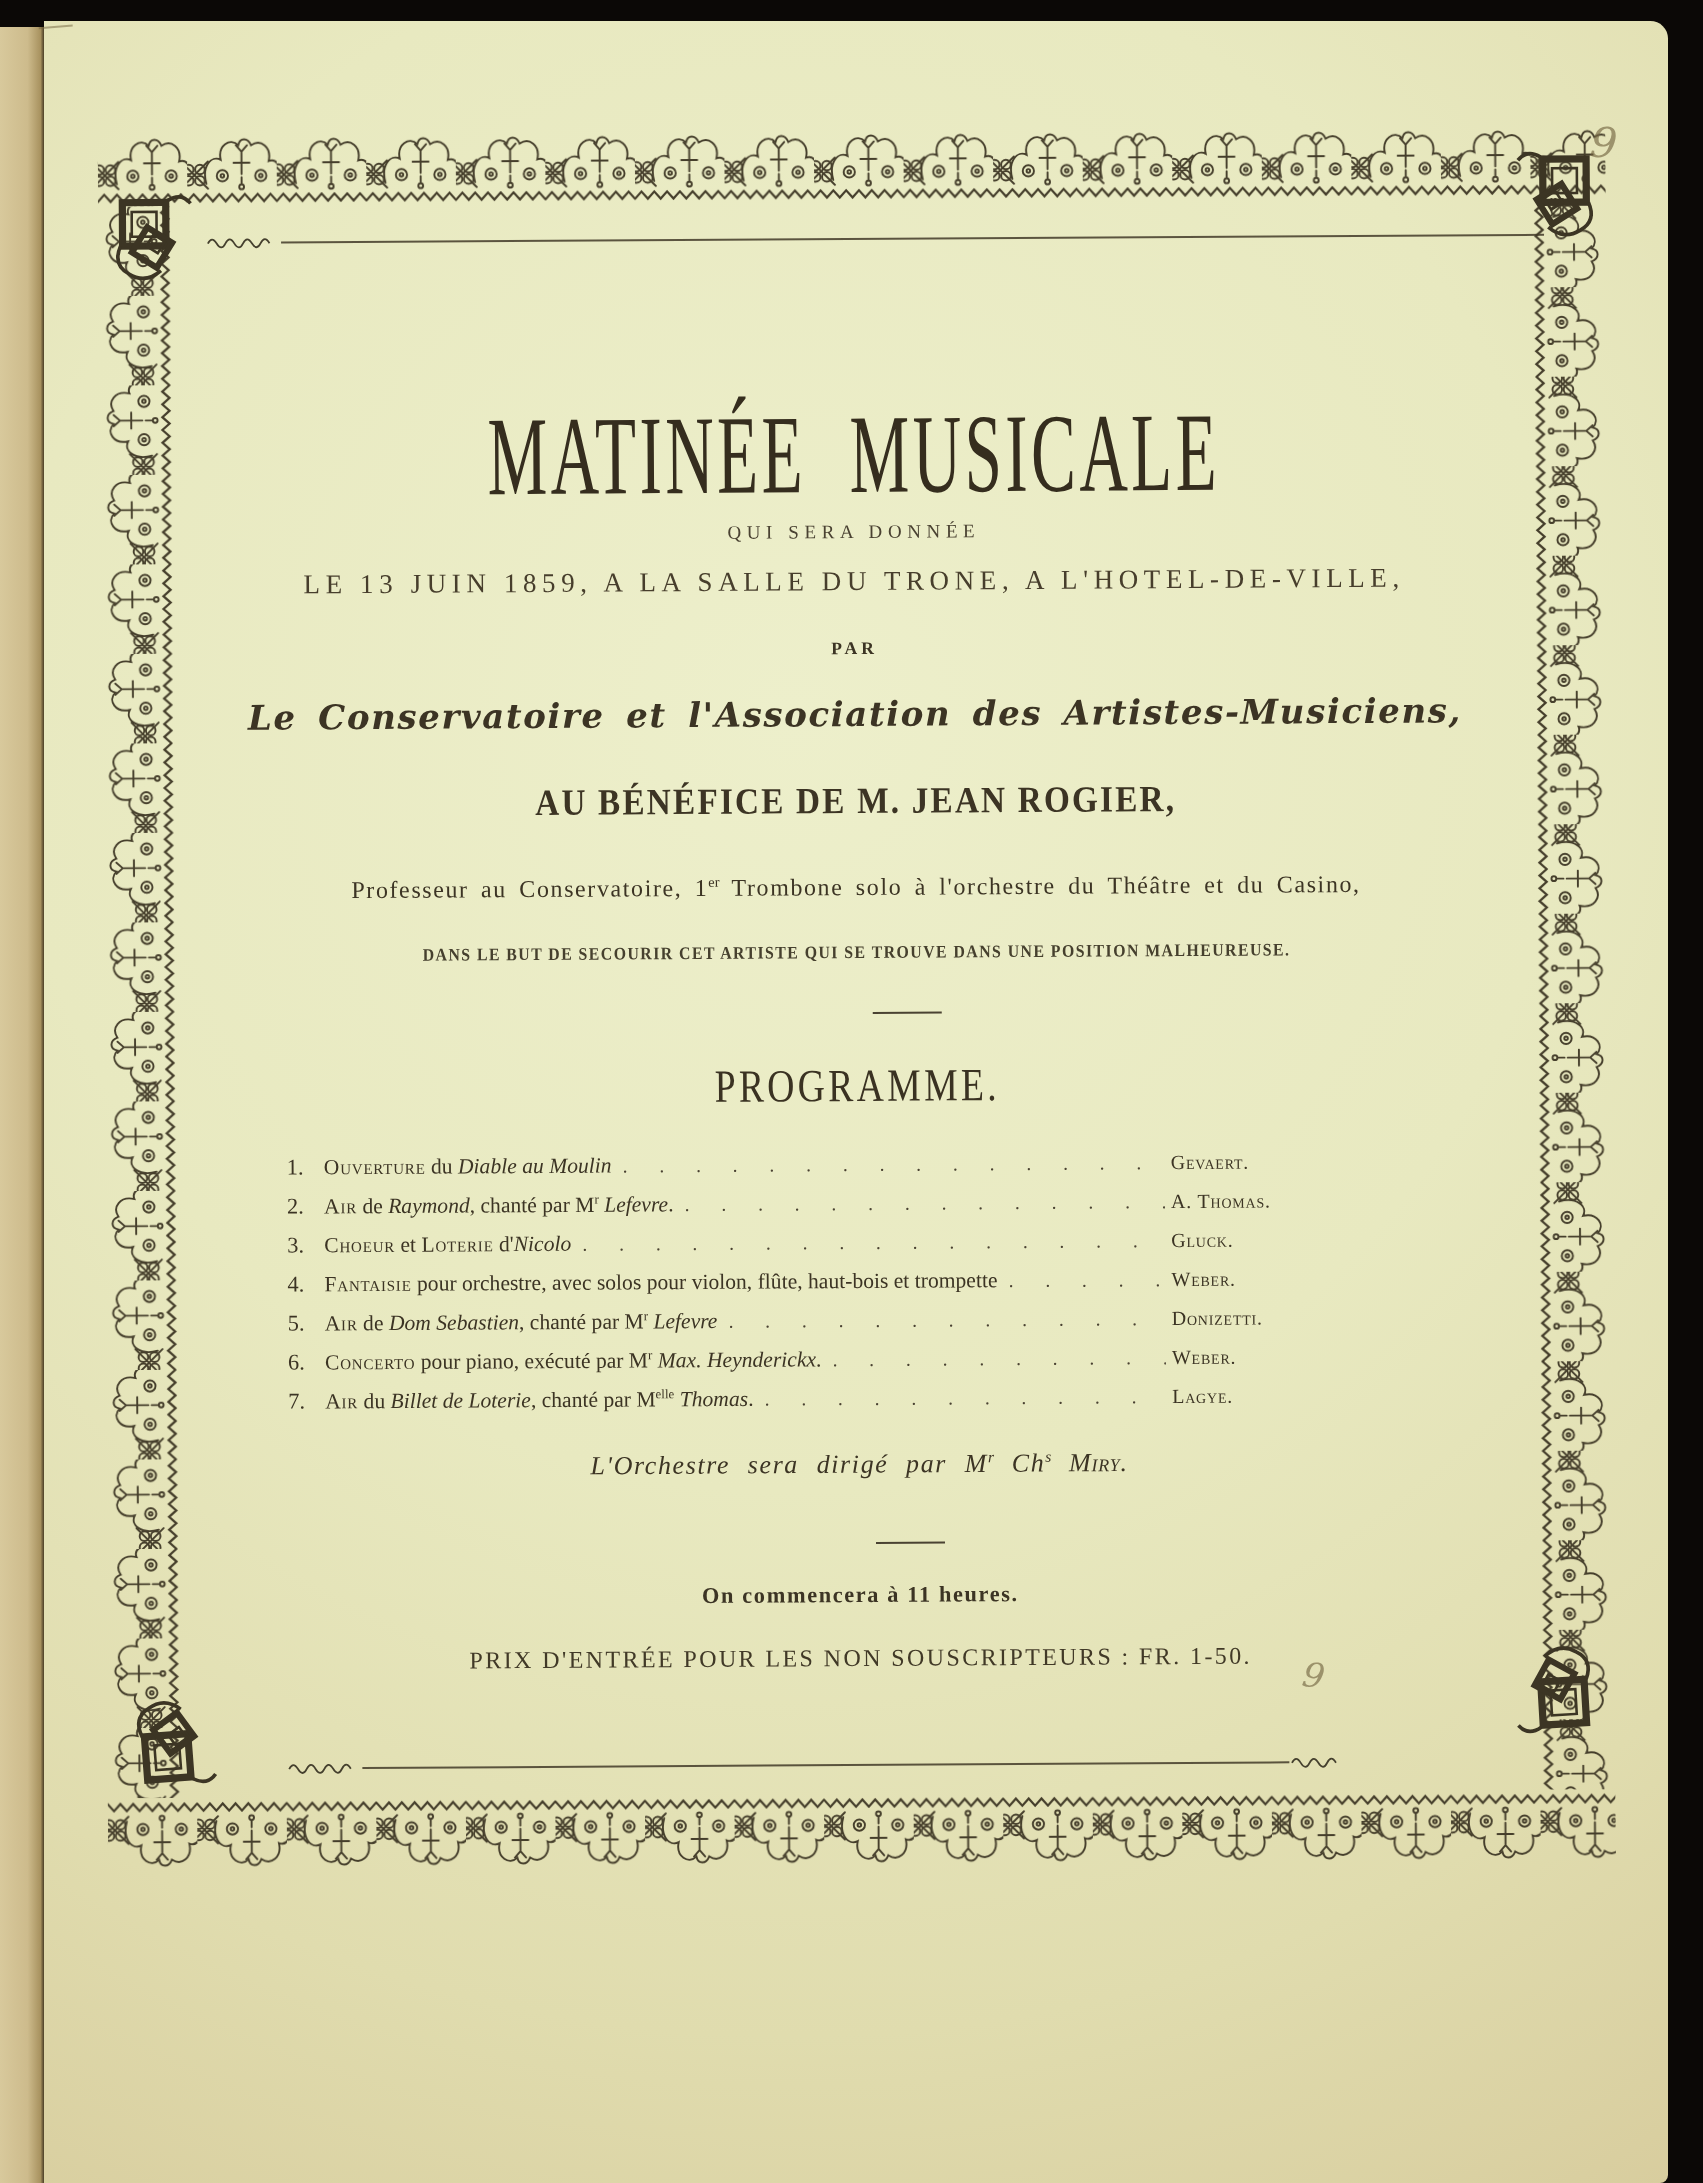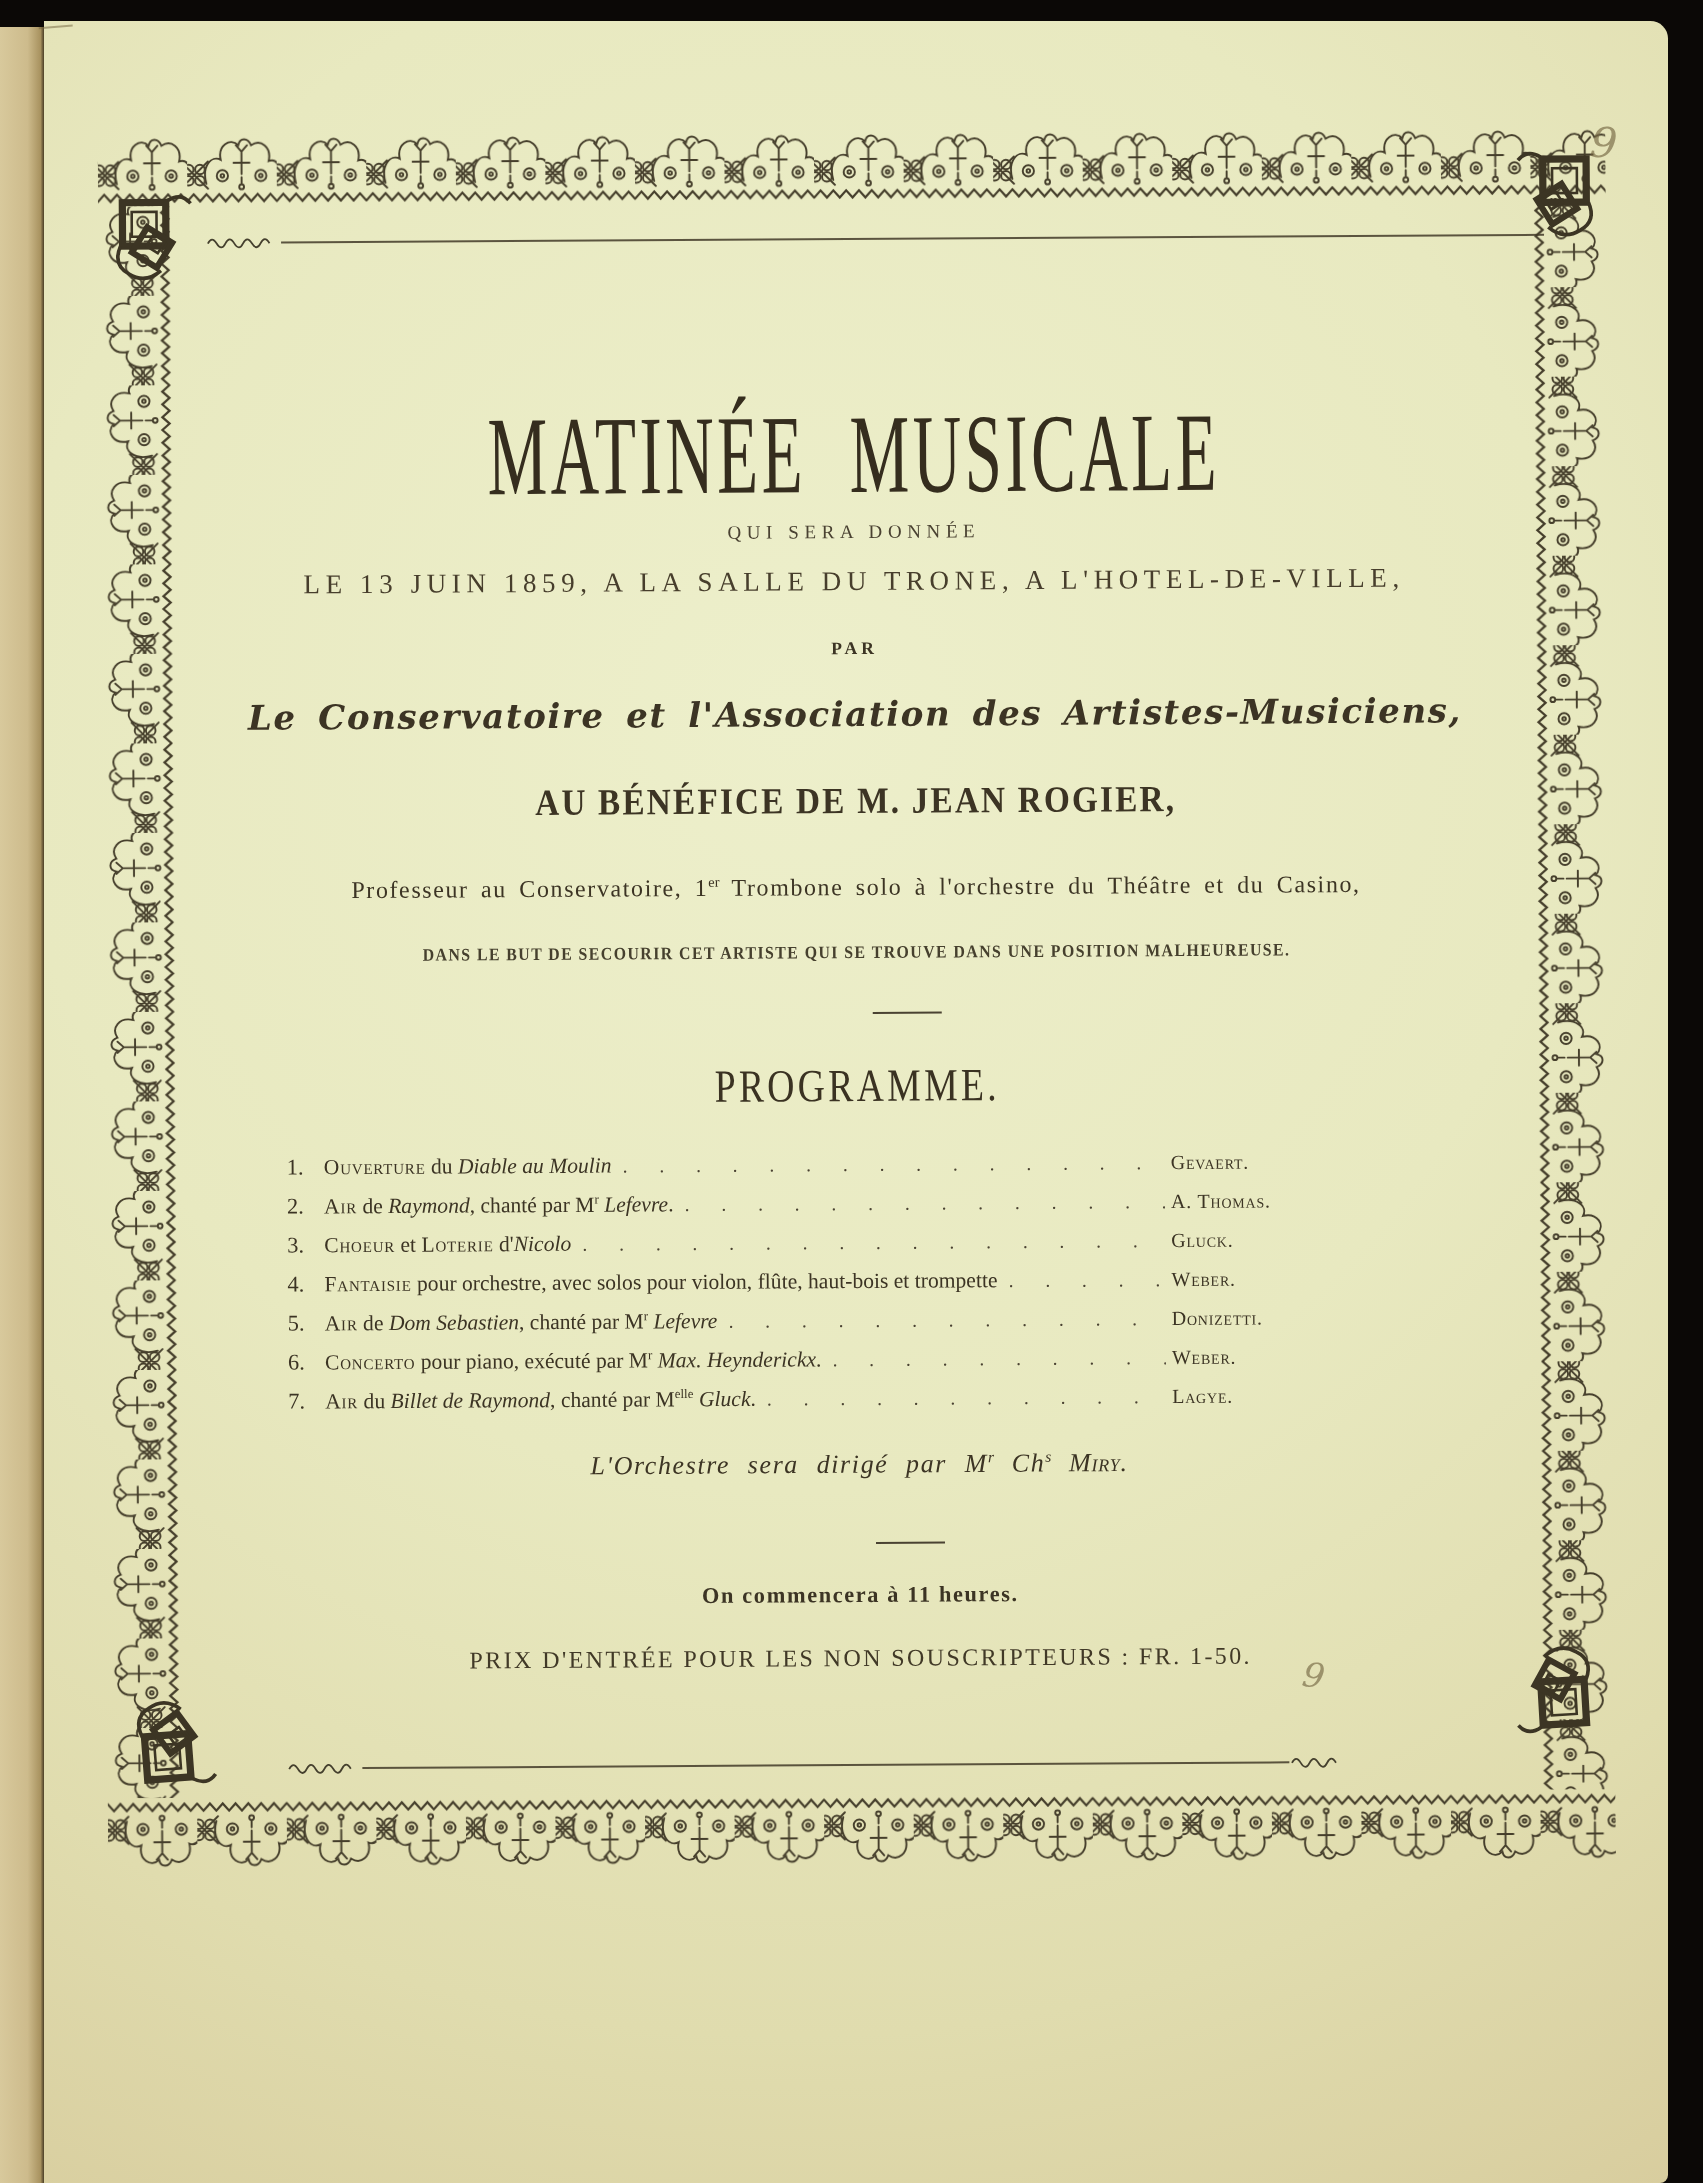--- a/index.html
+++ b/index.html
@@ -221,21 +221,21 @@
           <span class="composer">Donizetti.</span>
         </div>
         <div class="prog-row">
           <span class="pnum">6.</span>
           <span class="ptitle"><span class="st-sc">Concerto</span><span> pour piano, exécuté par M</span><sup>r</sup><span> </span><span class="st-i">Max. Heynderickx</span><span>.</span></span>
           <span class="leader">. . . . . . . . . . . . . . . . . . . . . . . . . . . . . . . . . . </span>
           <span class="composer">Weber.</span>
         </div>
         <div class="prog-row">
           <span class="pnum">7.</span>
-          <span class="ptitle"><span class="st-sc">Air</span><span> du </span><span class="st-i">Billet de Raymond</span><span>, chanté par M</span><sup>elle</sup><span> </span><span class="st-i">Gluck</span><span>.</span></span>
+          <span class="ptitle"><span class="st-sc">Air</span><span> du </span><span class="st-i">Billet de Loterie</span><span>, chanté par M</span><sup>elle</sup><span> </span><span class="st-i">Thomas</span><span>.</span></span>
           <span class="leader">. . . . . . . . . . . . . . . . . . . . . . . . . . . . . . . . . . </span>
           <span class="composer">Lagye.</span>
         </div>
       </div>
 
     <div class="tb conductor"><span class="st-i">L'Orchestre sera dirigé par M</span><sup>r</sup><span class="st-i"> Ch</span><sup>s</sup><span class="st-i"> </span><span class="st-isc">Miry</span><span class="st-i">.</span></div>
     <div class="short-rule" id="div2"></div>
     <div class="tb timeline">On commencera à 11 heures.</div>
     <div class="tb price">PRIX D'ENTRÉE POUR LES NON SOUSCRIPTEURS : FR. 1-50.</div>
 

